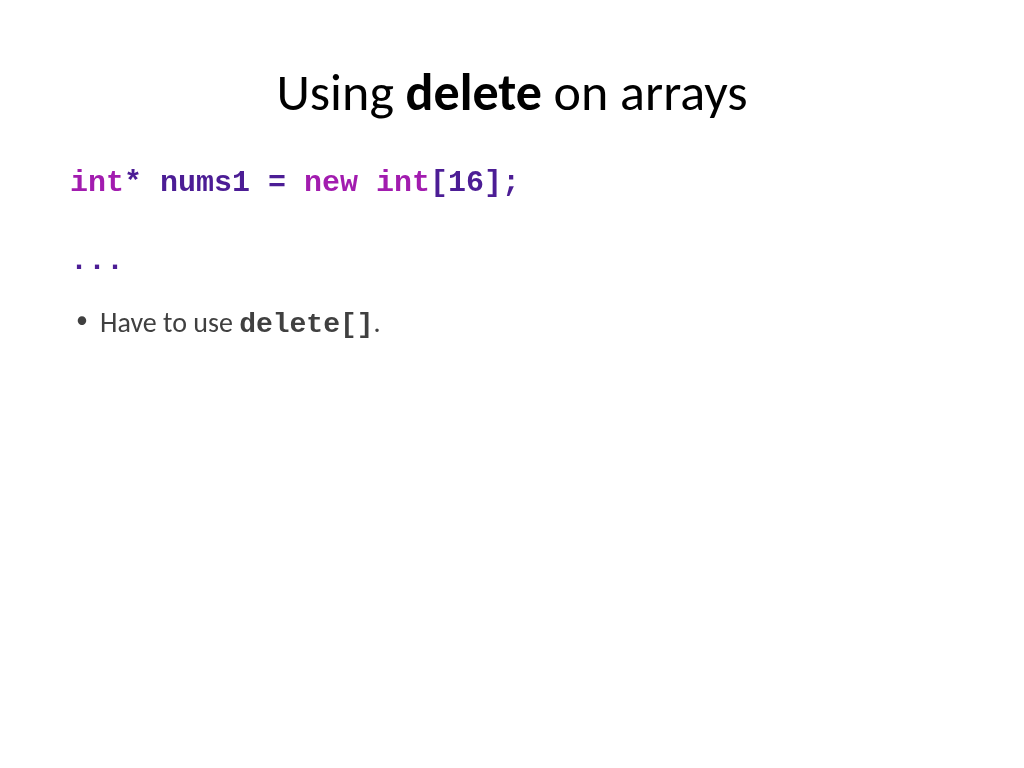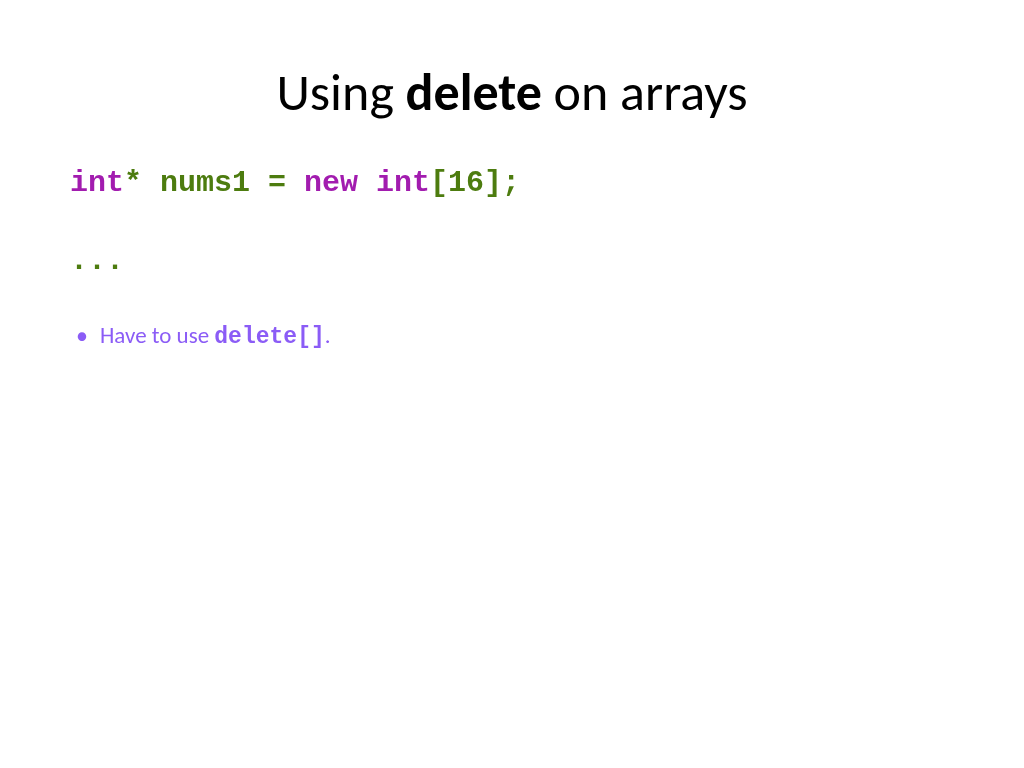--- a/index.html
+++ b/index.html
@@ -32,26 +32,26 @@
       font-weight: bold;
       color: #000;
     }
     .comment {
       color: #00a651;
     }
     .keyword {
       color: #a21caf;
     }
     .black {
-      color: #4d7c0f;
+      color: #4c1d95;
     }
     .bullet-list {
-      margin-top: 40px;
-      font-size: 23px;
-      color: #8b5cf6;
+      margin-top: 24px;
+      font-size: 28px;
+      color: #404040;
       list-style: none;
       padding-left: 30px;
     }
     .bullet-list li::before {
       content: "•";
       position: absolute;
       margin-left: -24px;
       font-size: 24px;
     }
     .bullet-list li {

